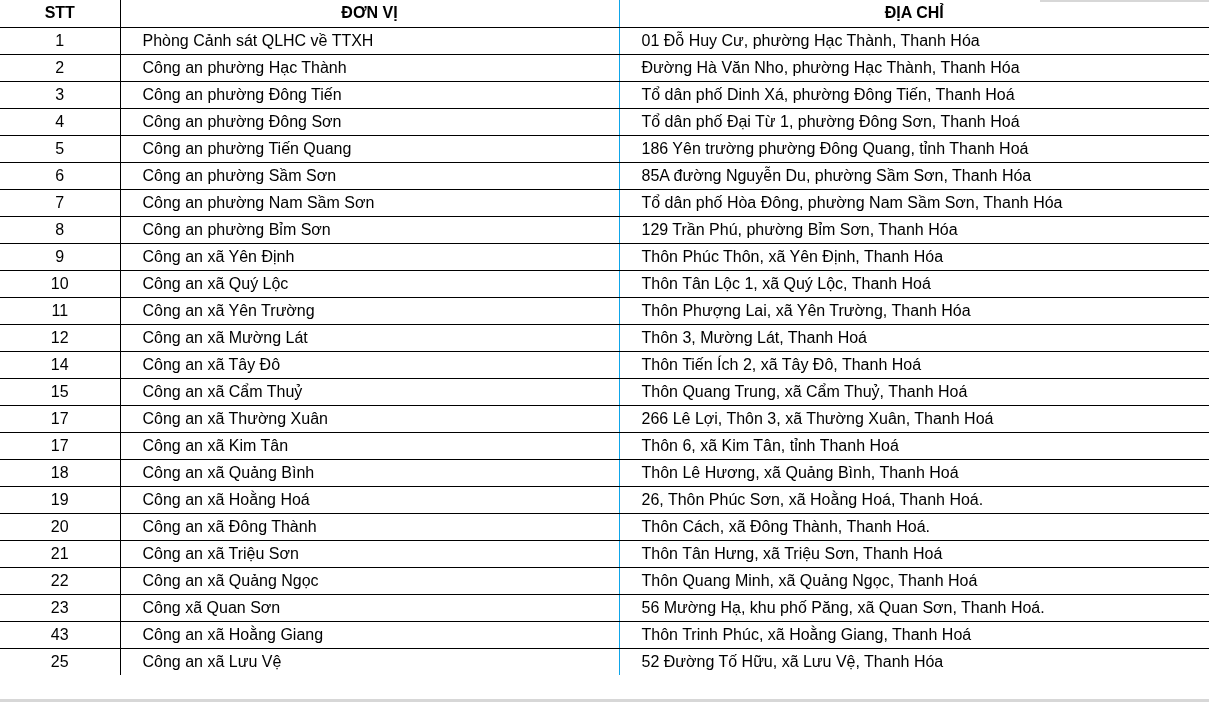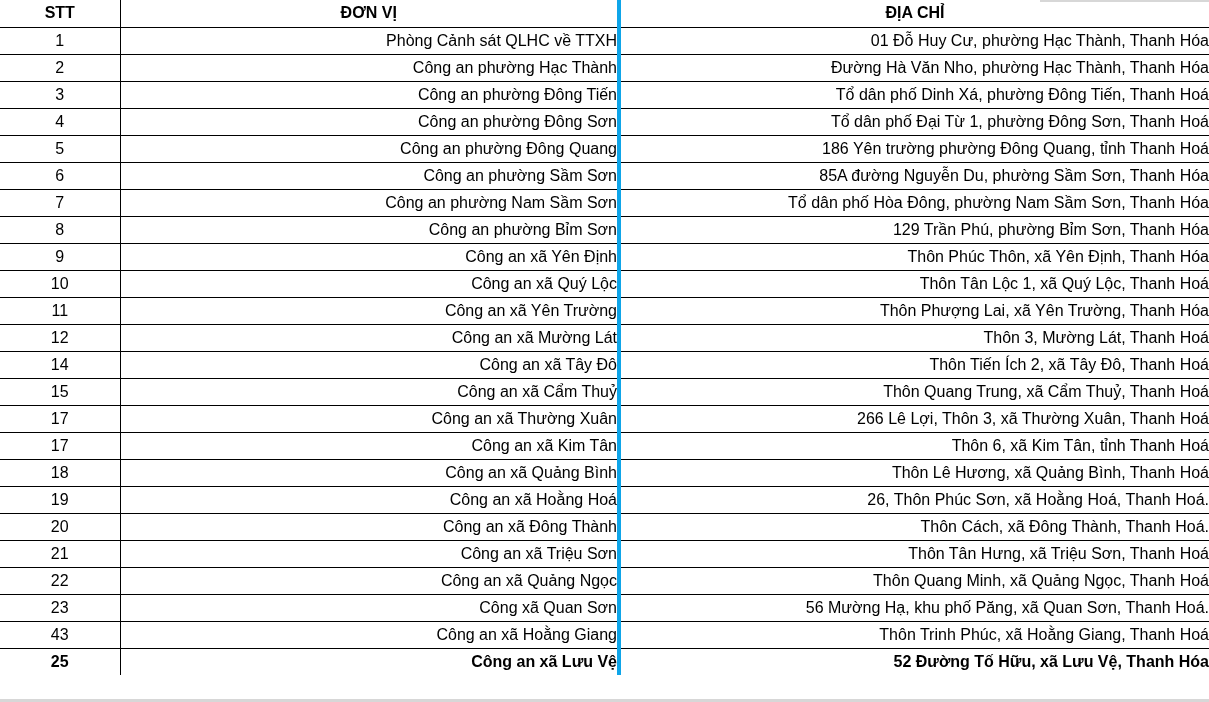--- a/index.html
+++ b/index.html
@@ -33,23 +33,23 @@
     white-space: nowrap;
     overflow: hidden;
     border-bottom: 1px solid #000000;
   }
   th {
     font-weight: bold;
     text-align: center;
   }
   
   th:nth-child(1), td.col-stt  { border-right: 1px solid #000000; text-align: center; }
-  th:nth-child(2), td.col-unit { border-right: 4px solid #0ea5e9; }
-  td.col-unit, td.col-address  { text-align: right; padding-left: 6px; }
-  tbody tr:last-child td { border-bottom: none; font-weight: bold; }
+  th:nth-child(2), td.col-unit { border-right: 1px solid #0ea5e9; }
+  td.col-unit, td.col-address  { text-align: left; padding-left: 22px; }
+  tbody tr:last-child td { border-bottom: none; }
   
   .edge-strip {
     position: absolute;
     background: #d7d7d7;
   }
   .edge-strip.top    { top: 0; left: 1040px; width: 169px; height: 2px; }
   .edge-strip.bottom { bottom: 0; left: 0; width: 1209px; height: 3px; }
 </style>
 </head>
 <body>
@@ -83,21 +83,21 @@
         <td class="col-unit">Công an phường Đông Tiến</td>
         <td class="col-address">Tổ dân phố Dinh Xá, phường Đông Tiến, Thanh Hoá</td>
       </tr>
       <tr>
         <td class="col-stt">4</td>
         <td class="col-unit">Công an phường Đông Sơn</td>
         <td class="col-address">Tổ dân phố Đại Từ 1, phường Đông Sơn, Thanh Hoá</td>
       </tr>
       <tr>
         <td class="col-stt">5</td>
-        <td class="col-unit">Công an phường Đông Quang</td>
+        <td class="col-unit">Công an phường Tiến Quang</td>
         <td class="col-address">186 Yên trường phường Đông Quang, tỉnh Thanh Hoá</td>
       </tr>
       <tr>
         <td class="col-stt">6</td>
         <td class="col-unit">Công an phường Sầm Sơn</td>
         <td class="col-address">85A đường Nguyễn Du, phường Sầm Sơn, Thanh Hóa</td>
       </tr>
       <tr>
         <td class="col-stt">7</td>
         <td class="col-unit">Công an phường Nam Sầm Sơn</td>

